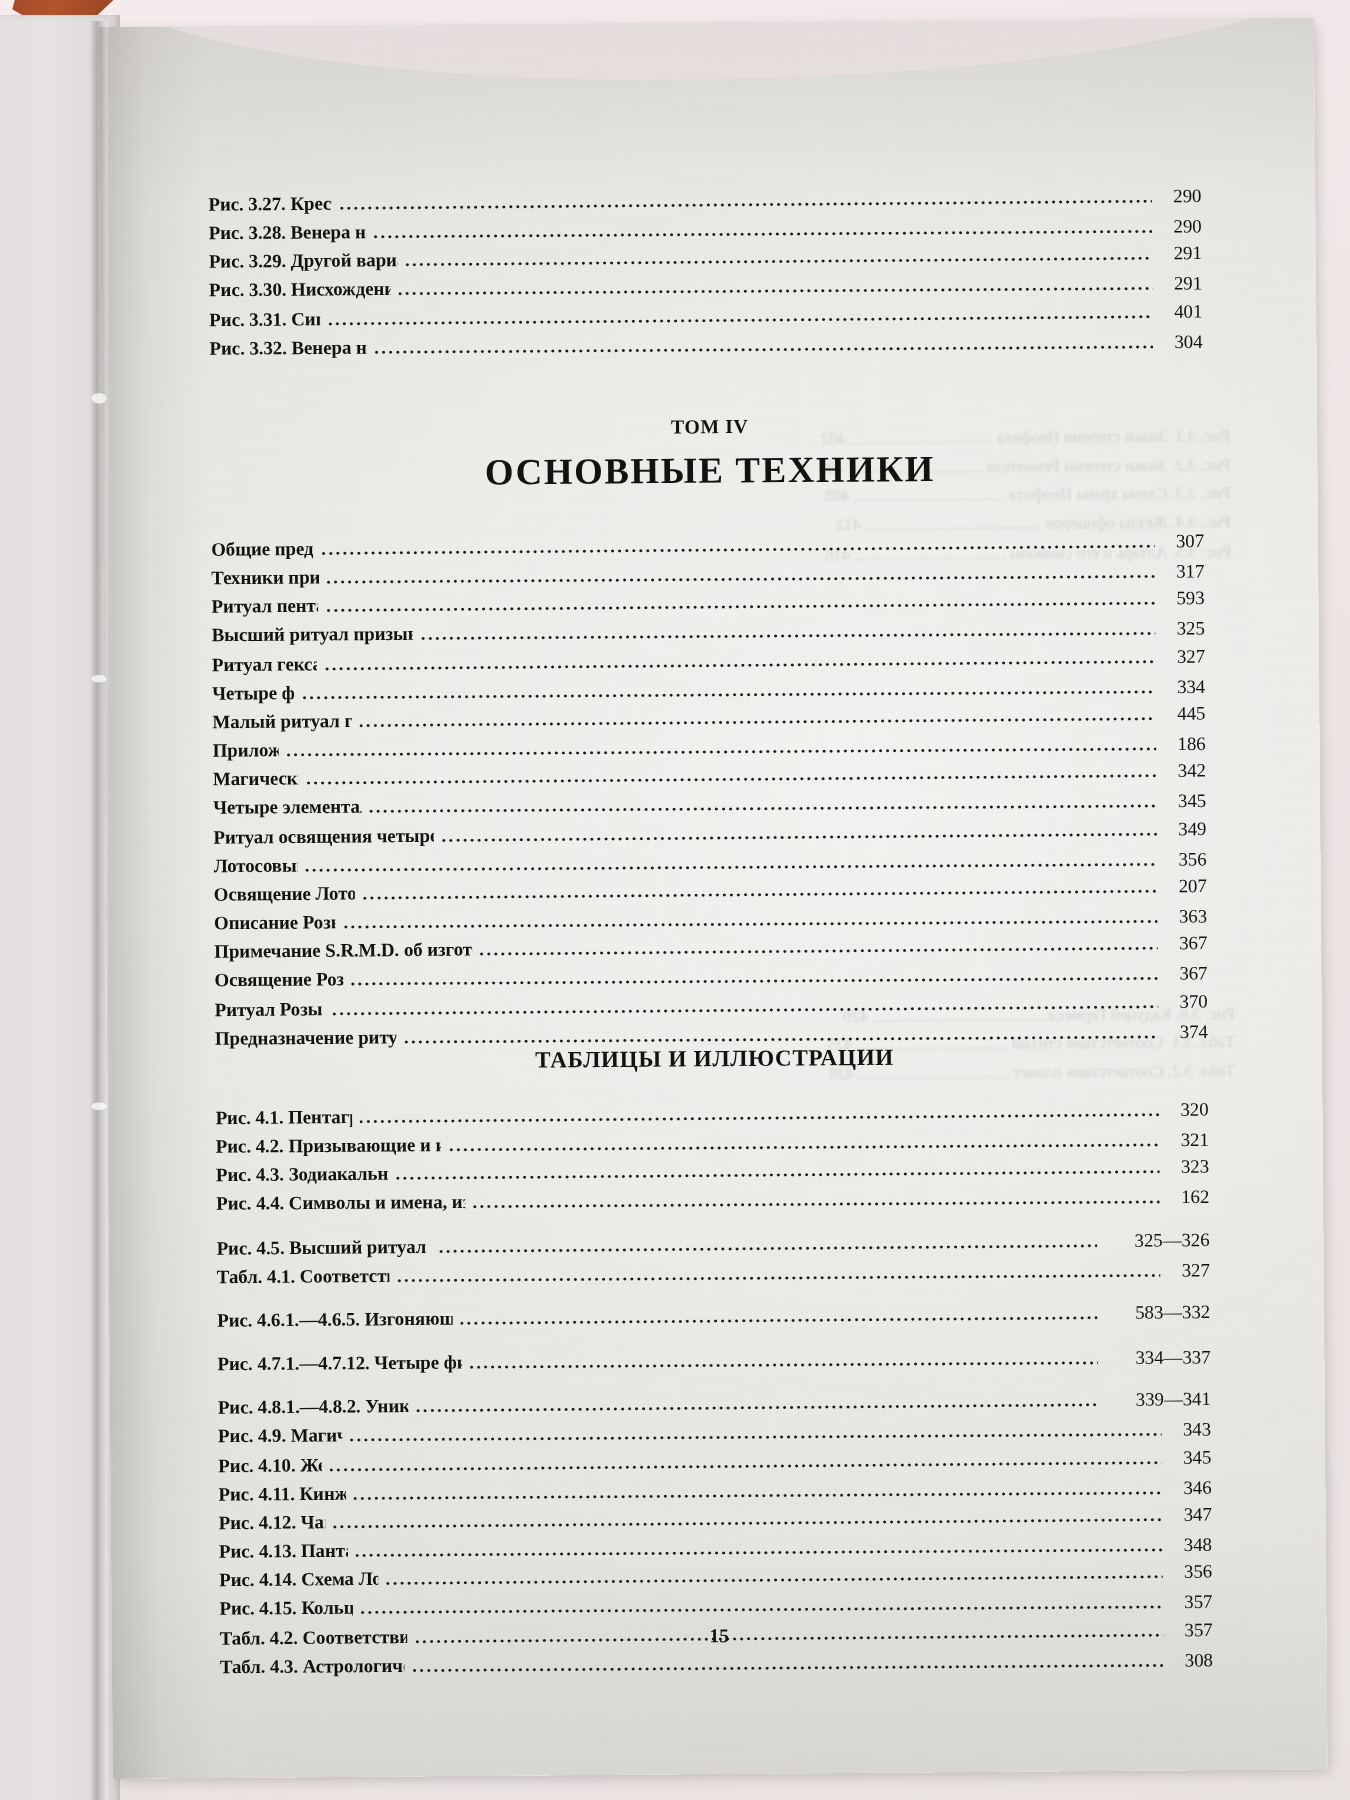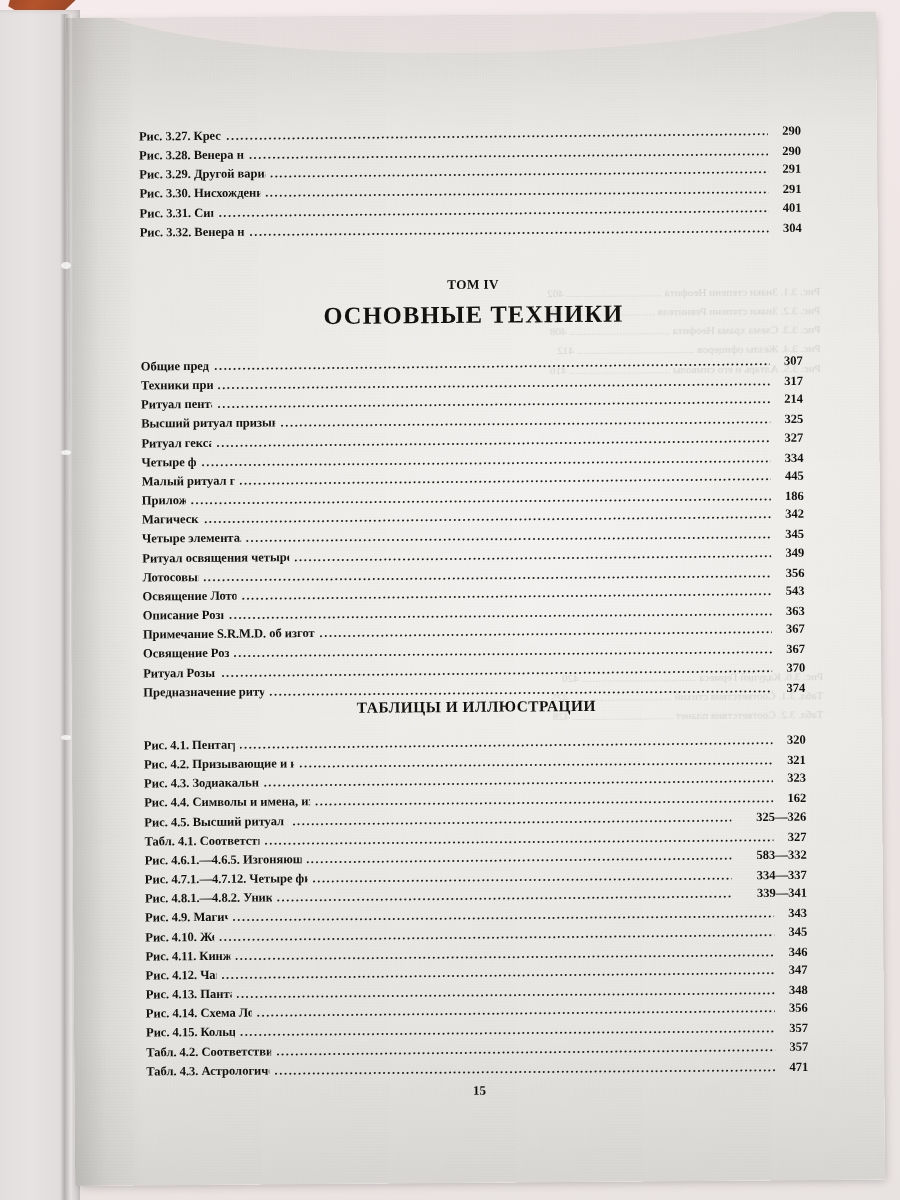--- a/index.html
+++ b/index.html
@@ -182,24 +182,24 @@
     white-space: nowrap;
     font-weight: bold;
     letter-spacing: 1.55px;
     color: #1a1714;
     position: relative;
     top: -0.5px;
   }
   .entry .pageno {
     flex: 0 0 auto;
     text-align: right;
-    font-weight: bold;
+    font-weight: normal;
   }
   .w-single .pageno { width: 30px; }
-  .w-range  .pageno { width: 72px; }
+  .w-range  .pageno { width: 72px; margin-top: 10px; }
 
   
   .vol-label {
     position: absolute;
     width: 100%;
     text-align: center;
     font-weight: bold;
     font-size: 13.2px;
     letter-spacing: .4px;
   }
@@ -324,21 +324,21 @@
             <span class="pageno">307</span>
           </div>
           <div class="entry w-single wob1">
             <span class="label">Техники призывания</span>
             <span class="leader">........................................................................................................................................................................................................</span>
             <span class="pageno">317</span>
           </div>
           <div class="entry w-single wob2">
             <span class="label">Ритуал пентаграммы</span>
             <span class="leader">........................................................................................................................................................................................................</span>
-            <span class="pageno">214</span>
+            <span class="pageno">593</span>
           </div>
           <div class="entry w-single wob1">
             <span class="label">Высший ритуал призывающей пентаграммы</span>
             <span class="leader">........................................................................................................................................................................................................</span>
             <span class="pageno">325</span>
           </div>
           <div class="entry w-single wob2">
             <span class="label">Ритуал гексаграммы</span>
             <span class="leader">........................................................................................................................................................................................................</span>
             <span class="pageno">327</span>
@@ -374,21 +374,21 @@
             <span class="pageno">349</span>
           </div>
           <div class="entry w-single wob1">
             <span class="label">Лотосовый жезл</span>
             <span class="leader">........................................................................................................................................................................................................</span>
             <span class="pageno">356</span>
           </div>
           <div class="entry w-single wob2">
             <span class="label">Освящение Лотосового жезла</span>
             <span class="leader">........................................................................................................................................................................................................</span>
-            <span class="pageno">543</span>
+            <span class="pageno">207</span>
           </div>
           <div class="entry w-single wob1">
             <span class="label">Описание Розы и Креста</span>
             <span class="leader">........................................................................................................................................................................................................</span>
             <span class="pageno">363</span>
           </div>
           <div class="entry w-single wob2">
             <span class="label">Примечание S.R.M.D. об изготовлении эмблемы Розы и Креста</span>
             <span class="leader">........................................................................................................................................................................................................</span>
             <span class="pageno">367</span>
@@ -494,21 +494,21 @@
             <span class="pageno">357</span>
           </div>
           <div class="entry w-single wob2">
             <span class="label">Табл. 4.2. Соответствия Лотосового жезла</span>
             <span class="leader">........................................................................................................................................................................................................</span>
             <span class="pageno">357</span>
           </div>
           <div class="entry w-single wob1">
             <span class="label">Табл. 4.3. Астрологические соответствия</span>
             <span class="leader">........................................................................................................................................................................................................</span>
-            <span class="pageno">471</span>
+            <span class="pageno">308</span>
           </div>
         </div>
 
       <div class="folio" style="top:1068px">15</div>
 
     </div>
 
     <div class="grain"></div>
   </div>
 </div>

